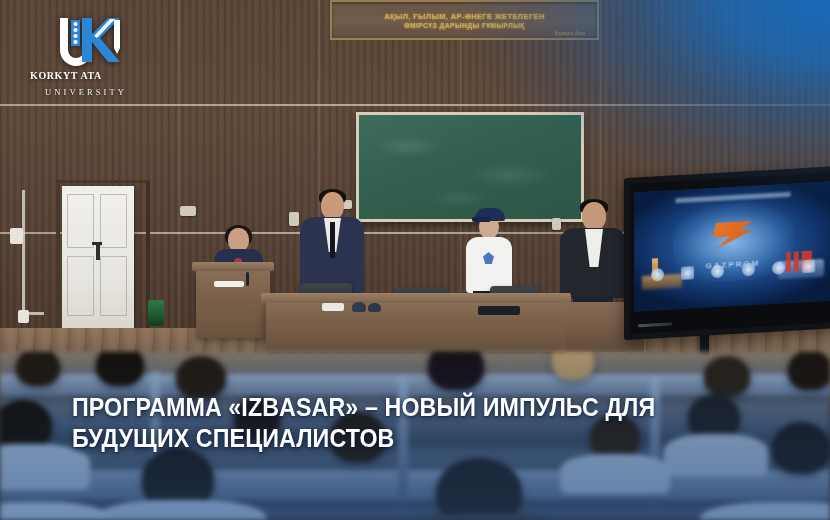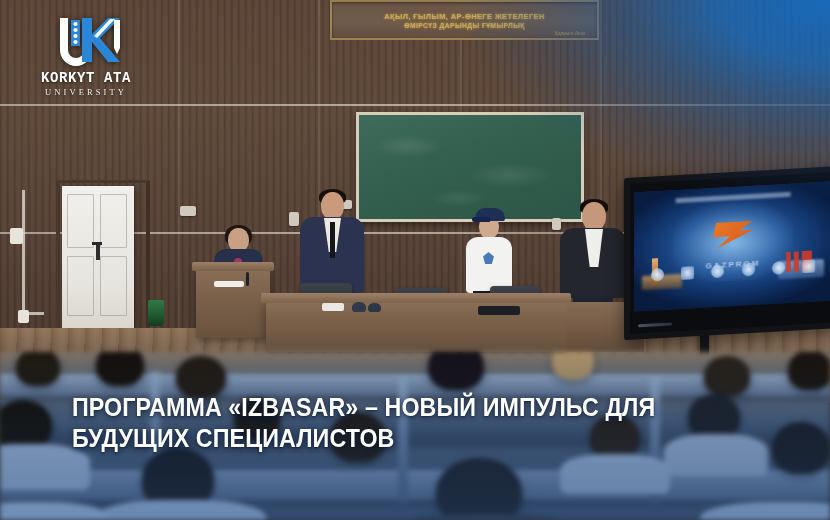--- a/index.html
+++ b/index.html
@@ -294,24 +294,24 @@
       rgba(23,92,168,.50) 48%,rgba(25,80,150,.20) 70%,rgba(25,80,150,0) 88%);
   }
 
   
   .logo{
     position:absolute;left:30px;top:14px;width:112px;height:88px;
     z-index:8;
   }
   .logo svg{display:block;filter:drop-shadow(0 1px 3px rgba(0,0,0,.55));}
   .logo-name{
-    position:absolute;left:0;top:56px;width:112px;text-align:center;
-    color:#ffffff;font-size:14px;font-weight:700;letter-spacing:.6px;
+    position:absolute;left:0;top:56px;width:112px;text-align:left;
+    color:#ffffff;font-size:10px;font-weight:700;letter-spacing:.6px;
     text-shadow:0 1px 3px rgba(0,0,0,.65);
-    font-family:Liberation Mono, monospace;
+    font-family:Liberation Serif, serif;
   }
   .logo-sub{
     position:absolute;left:0;top:73px;width:112px;text-align:center;
     color:#f2f2f2;font-size:8.5px;letter-spacing:3.1px;
     text-shadow:0 1px 3px rgba(0,0,0,.65);
     font-family:"Liberation Serif","DejaVu Serif",serif;
   }
 
   
   .headline{

